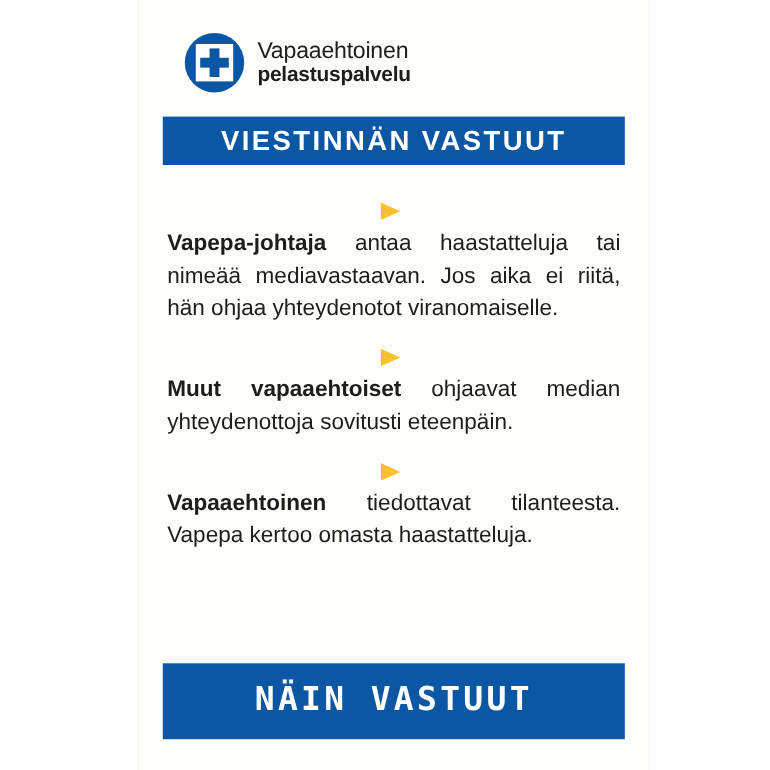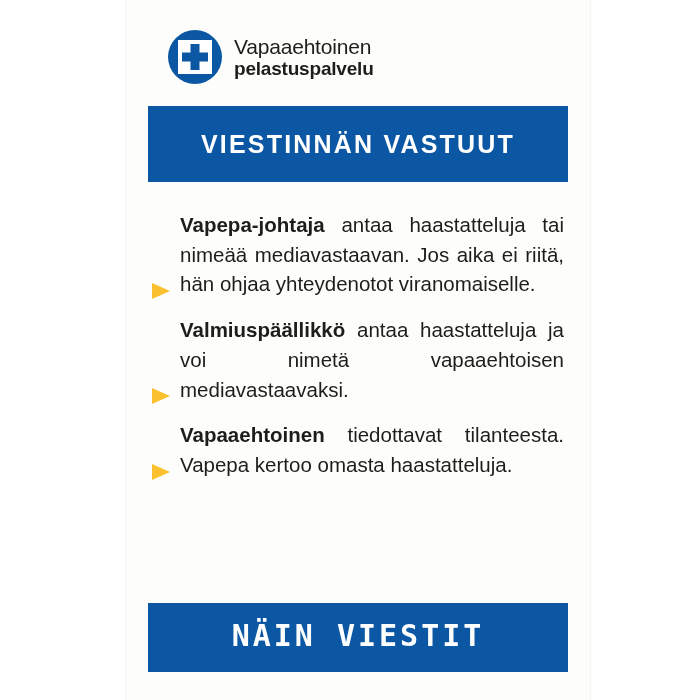--- a/index.html
+++ b/index.html
@@ -96,40 +96,41 @@
   .logo-text .line2 {
     font-size: 19px;
     font-weight: 700;
     letter-spacing: -0.2px;
   }
 
   
   .title-bar {
     margin: 22px 22px 0 22px;
     background: #0b57a4;
-    height: 76px;
+    height: 44px;
     display: flex;
     align-items: center;
     justify-content: center;
   }
   .title-bar .title-text {
     color: #ffffff;
     font-size: 25px;
     font-weight: 700;
     letter-spacing: 2.2px;
   }
 
   
   .list {
     margin: 28px 26px 0 26px;
   }
   .item {
     display: flex;
-    align-items: flex-end;
+    align-items: center;
     margin-bottom: 16px;
+    flex-direction: column;
   }
   .arrow {
     flex: 0 0 22px;
     margin-top: 6px;
     margin-right: 6px;
   }
   .arrow svg { display: block; }
 
   .item-text {
     font-size: 20.5px;
@@ -194,43 +195,43 @@
         <div class="arrow">
           <svg width="18" height="16" viewBox="0 0 18 16">
               <polygon points="0,0 18,8 0,16" fill="#fbc02d"></polygon>
             </svg>
         </div>
         <div class="item-text">
           <b>Vapepa-johtaja</b><span> antaa haastatteluja tai nimeää mediavastaavan. Jos aika ei riitä, hän ohjaa yhteydenotot viranomaiselle.</span>
         </div>
       </div>
 
-
       <div class="item">
         <div class="arrow">
           <svg width="18" height="16" viewBox="0 0 18 16">
               <polygon points="0,0 18,8 0,16" fill="#fbc02d"></polygon>
             </svg>
         </div>
         <div class="item-text">
-          <b>Valmiuspäällikkö</b><span> antaa haastatteluja ja voi nimetä vapaaehtoisen mediavastaavaksi.</span>
-        </div>
-      </div>
+          <b>Muut vapaaehtoiset</b><span> ohjaavat median yhteydenottoja sovitusti eteenpäin.</span>
+        </div>
+      </div>
+
 
       <div class="item">
         <div class="arrow">
           <svg width="18" height="16" viewBox="0 0 18 16">
               <polygon points="0,0 18,8 0,16" fill="#fbc02d"></polygon>
             </svg>
         </div>
         <div class="item-text">
           <b>Vapaaehtoinen</b><span> tiedottavat tilanteesta. Vapepa kertoo omasta haastatteluja.</span>
         </div>
       </div>
 
     </div>
 
     <div class="bottom-banner">
-      <div class="bline">NÄIN VIESTIT</div>
+      <div class="bline">NÄIN VASTUUT</div>
     </div>
 
   </div>
 </div>
 
 </body></html>

